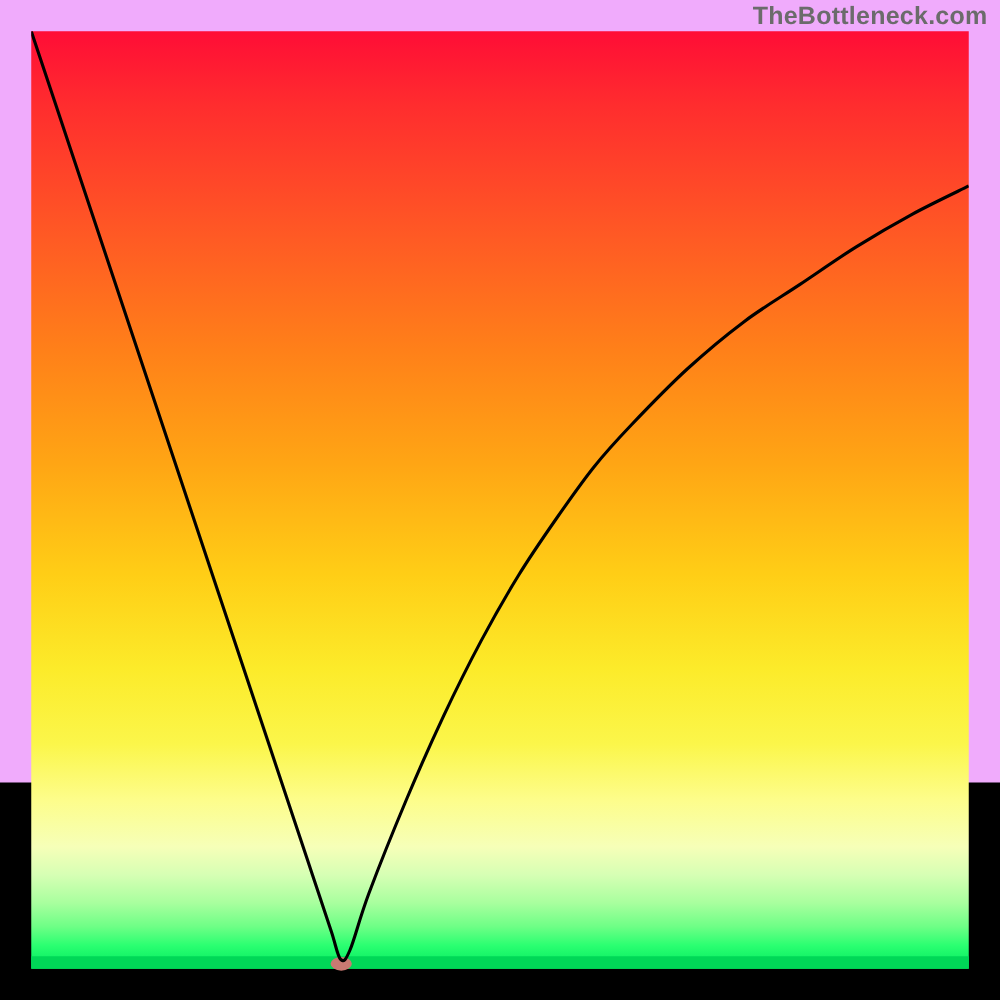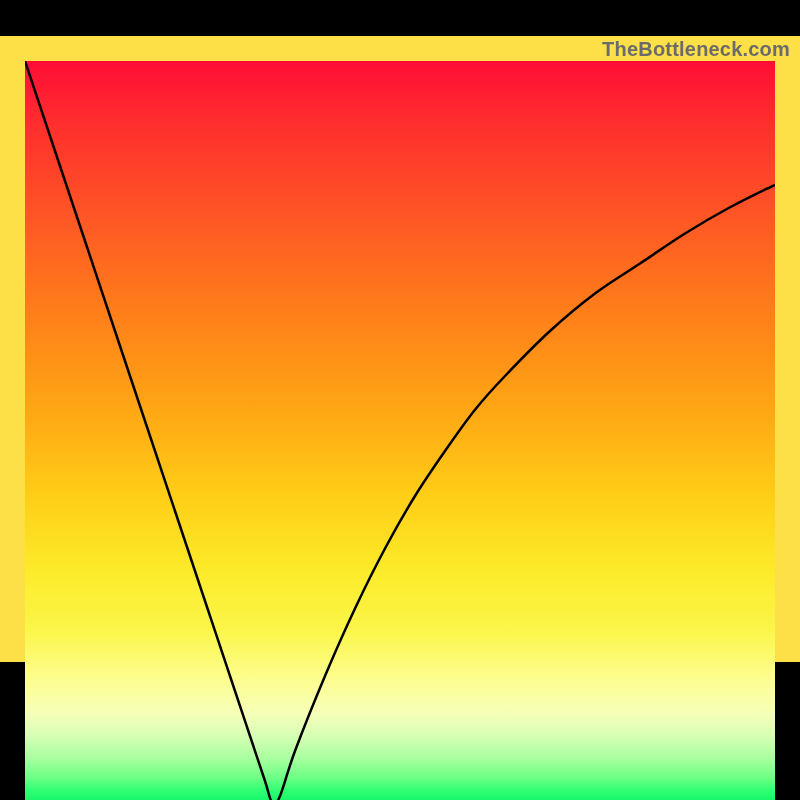--- a/index.html
+++ b/index.html
@@ -8,22 +8,21 @@
     width: 800px;
     height: 800px;
     background: #000;
     overflow: hidden;
     font-family: Arial, Helvetica, sans-serif;
   }
   .frame {
     position: relative;
     width: 800px;
     height: 626px;
-    background: #fde047;
-    margin-top: 36px;
+    background: #f0abfc;
   }
   .watermark {
     position: absolute;
     top: 2px;
     right: 10px;
     font-size: 20px;
     font-weight: 600;
     color: #6b6b6b;
     letter-spacing: 0.2px;
     z-index: 20;

